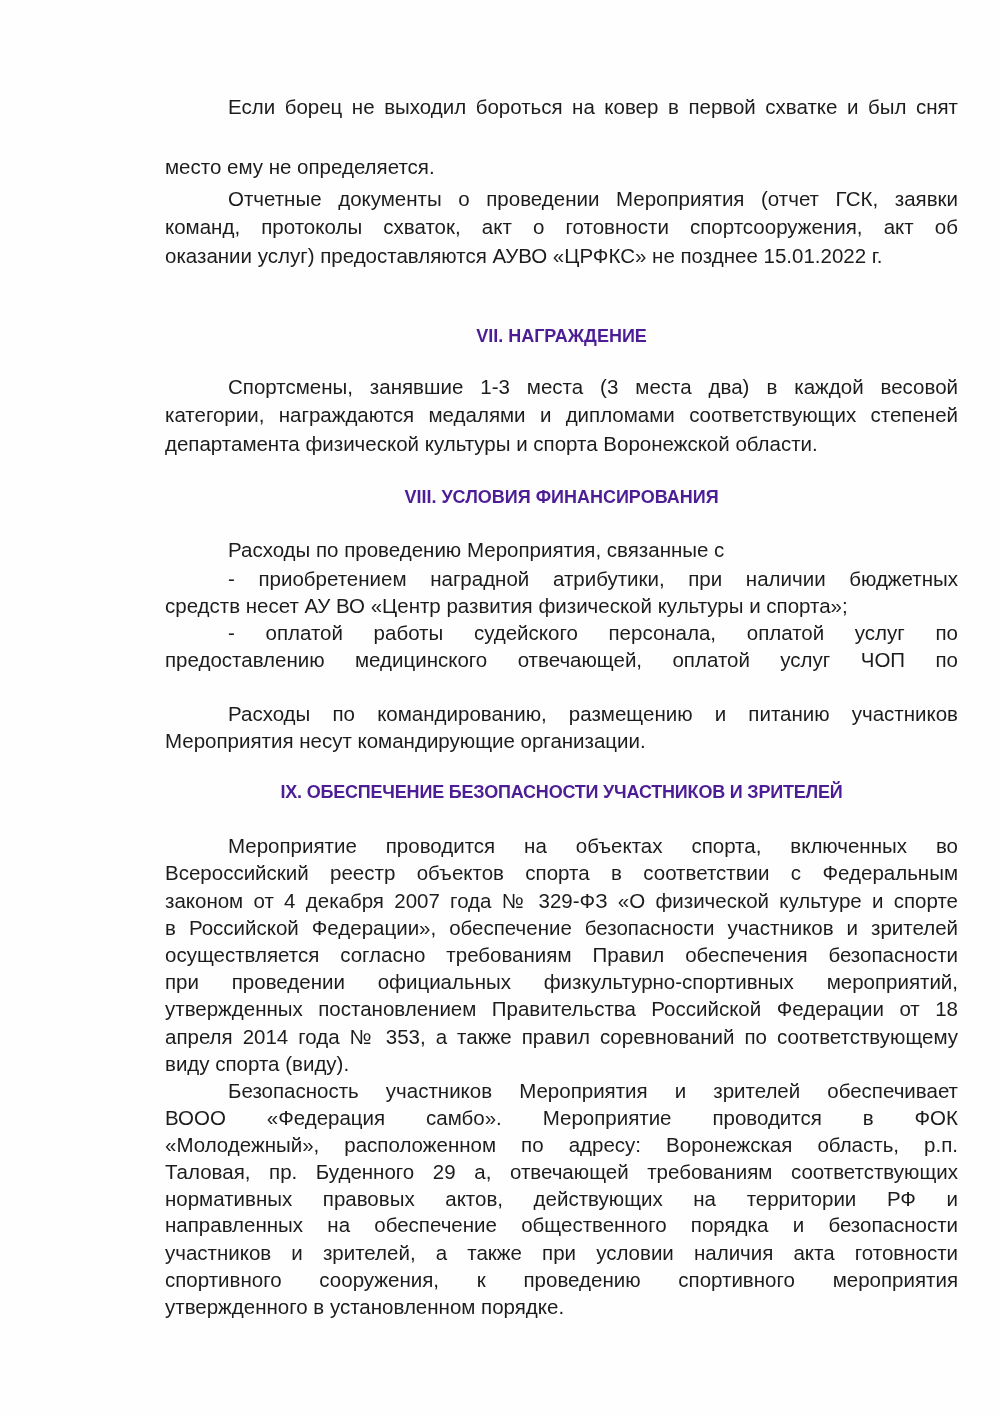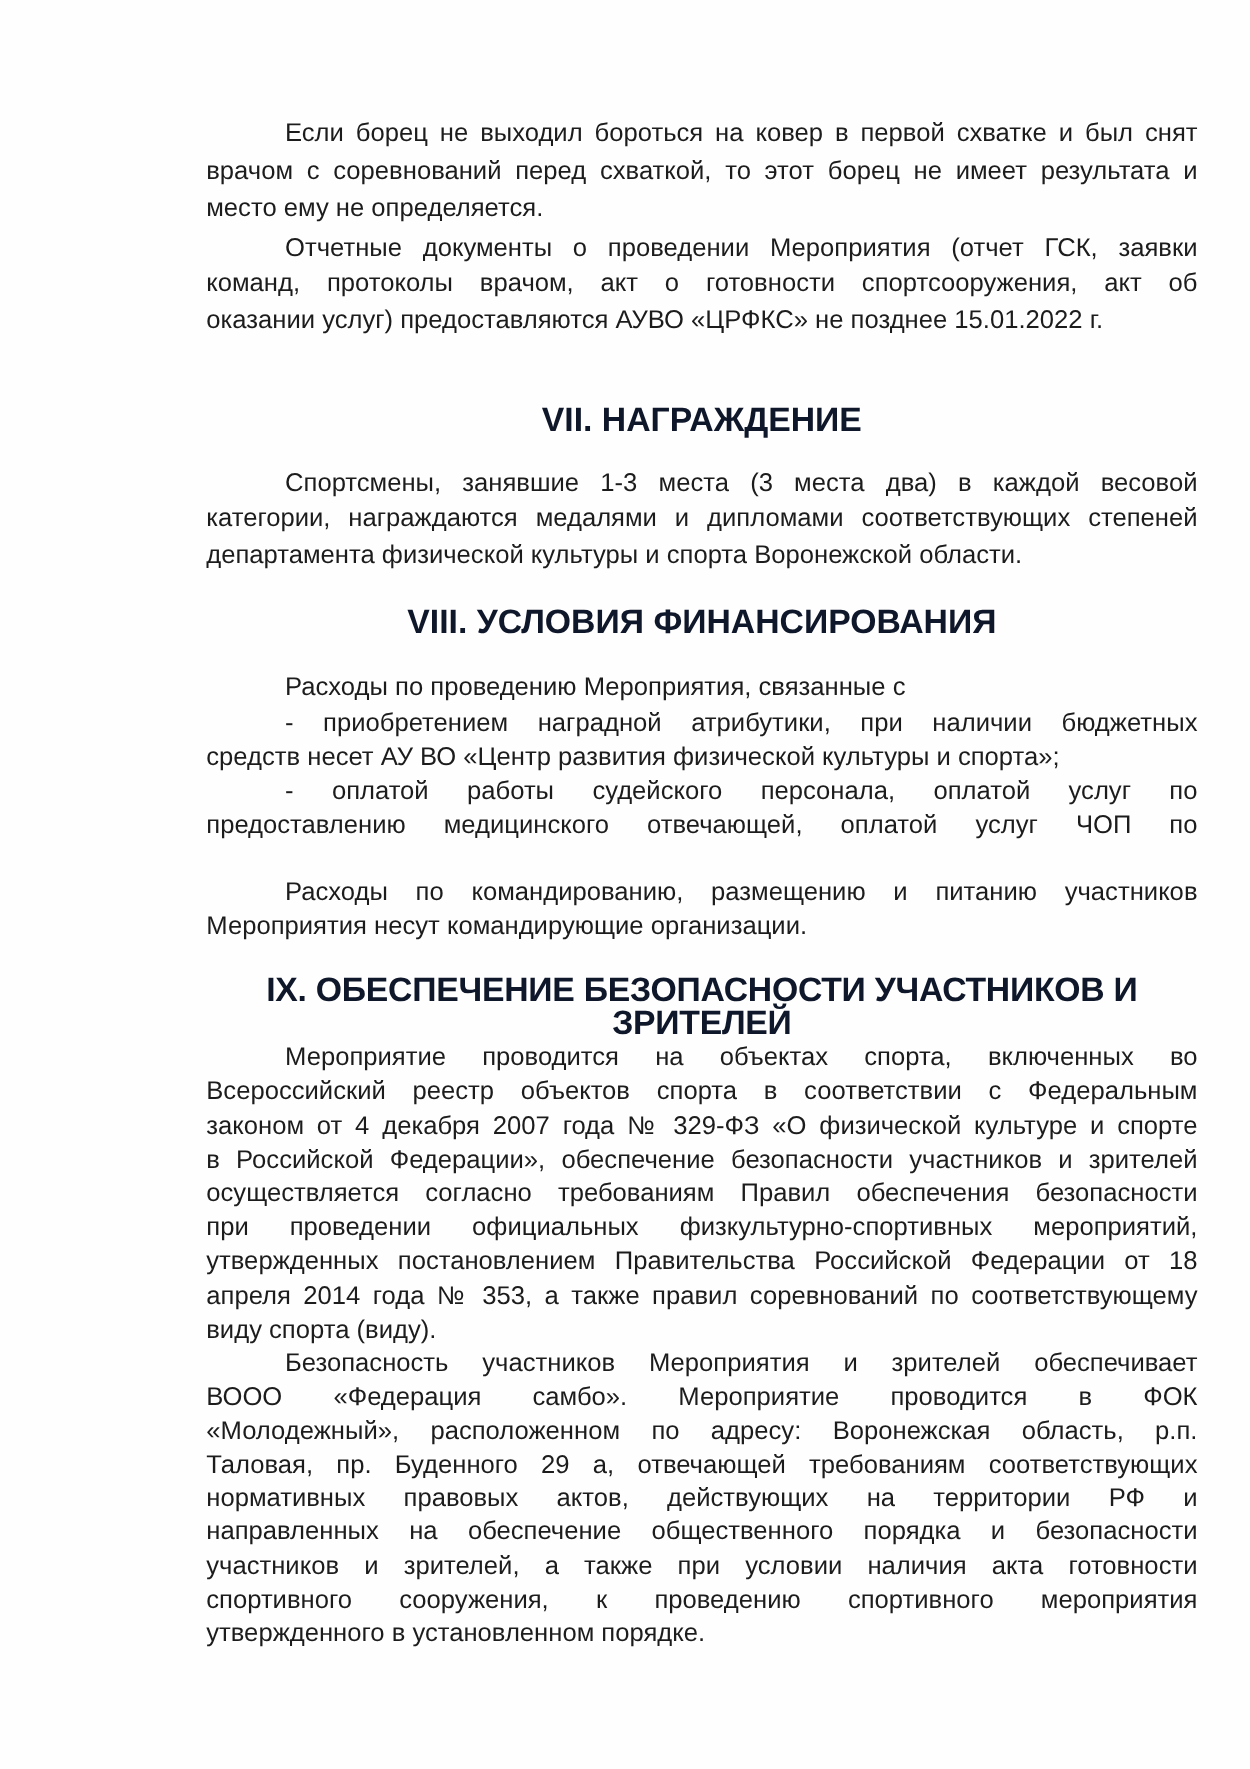--- a/index.html
+++ b/index.html
@@ -22,38 +22,37 @@
     height: 24px;
   }
   .line.last { text-align-last: left; }
   .line.indent { left: 228px; width: 730px; }
   .heading {
     position: absolute;
     left: 165px;
     width: 793px;
     text-align: center;
     font-weight: bold;
-    font-size: 27px;
+    font-size: 18px;
     line-height: 26px;
     height: 26px;
-    color: #0f172a;
+    color: #4c1d95;
   }
   .heading.wide { letter-spacing: -0.2px; }
 </style>
 </head>
 <body>
 
 <div class="page">
 
   <div class="line indent" style="top:95px">Если борец не выходил бороться на ковер в первой схватке и был снят</div>
-  <div class="line" style="top:125px">врачом с соревнований перед схваткой, то этот борец не имеет результата и</div>
   <div class="line last" style="top:155px">место ему не определяется.</div>
 
   <div class="line indent" style="top:187px">Отчетные документы о проведении Мероприятия (отчет ГСК, заявки</div>
-  <div class="line" style="top:215px">команд, протоколы врачом, акт о готовности спортсооружения, акт об</div>
+  <div class="line" style="top:215px">команд, протоколы схваток, акт о готовности спортсооружения, акт об</div>
   <div class="line last" style="top:244px">оказании услуг) предоставляются АУВО «ЦРФКС»  не позднее 15.01.2022 г.</div>
 
   <div class="heading" style="top:323px">VII. НАГРАЖДЕНИЕ</div>
   <div class="line indent" style="top:375px">Спортсмены, занявшие 1-3 места (3 места два) в каждой весовой</div>
   <div class="line" style="top:403px">категории, награждаются медалями и дипломами соответствующих степеней</div>
   <div class="line last" style="top:432px">департамента физической культуры и спорта Воронежской области.</div>
 
   <div class="heading" style="top:484px">VIII. УСЛОВИЯ ФИНАНСИРОВАНИЯ</div>
   <div class="line indent last" style="top:538px">Расходы по проведению Мероприятия, связанные с</div>
   <div class="line indent" style="top:567px">- приобретением наградной атрибутики, при наличии бюджетных</div>

